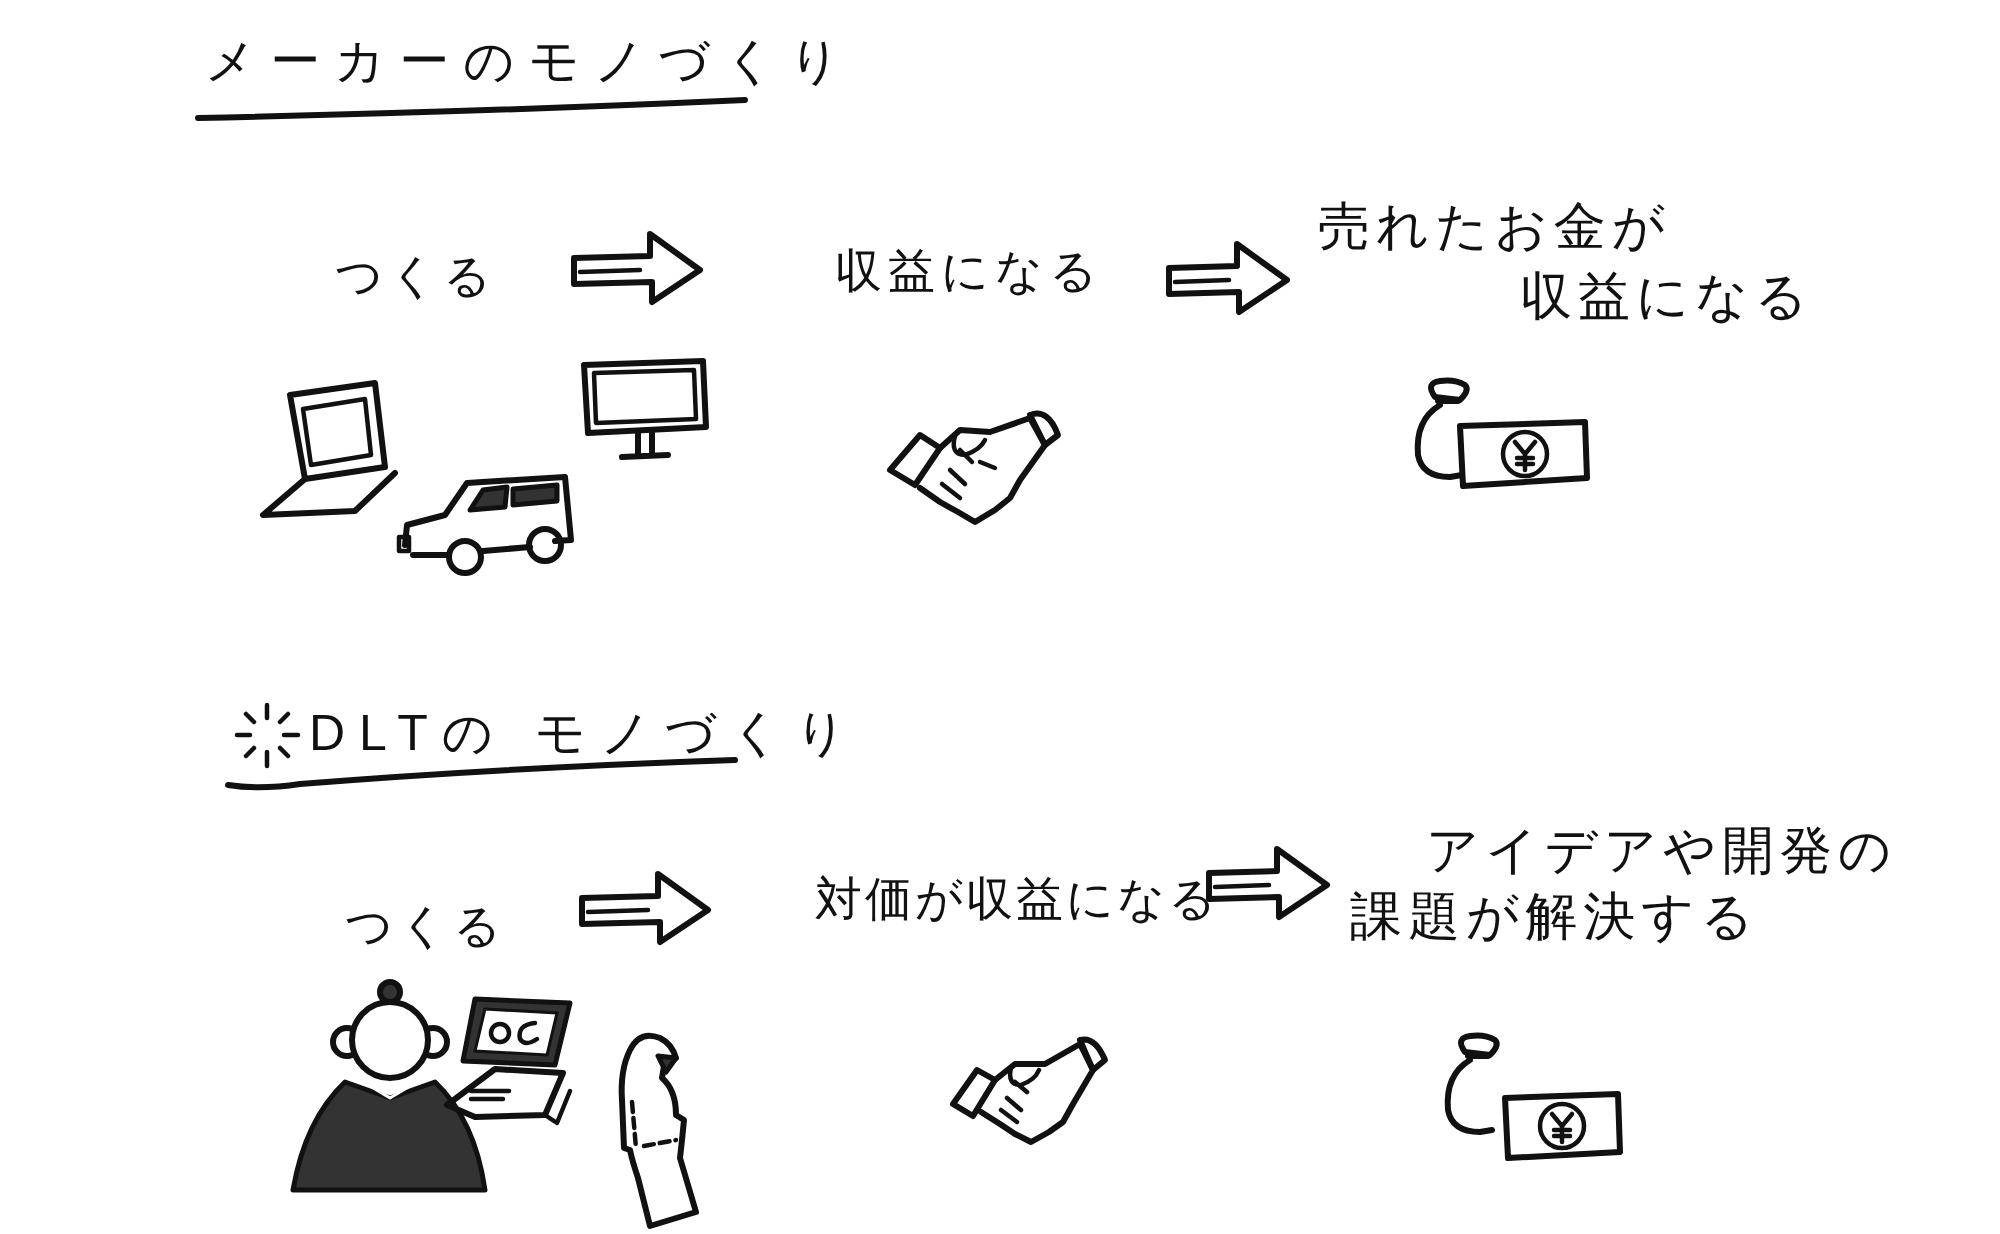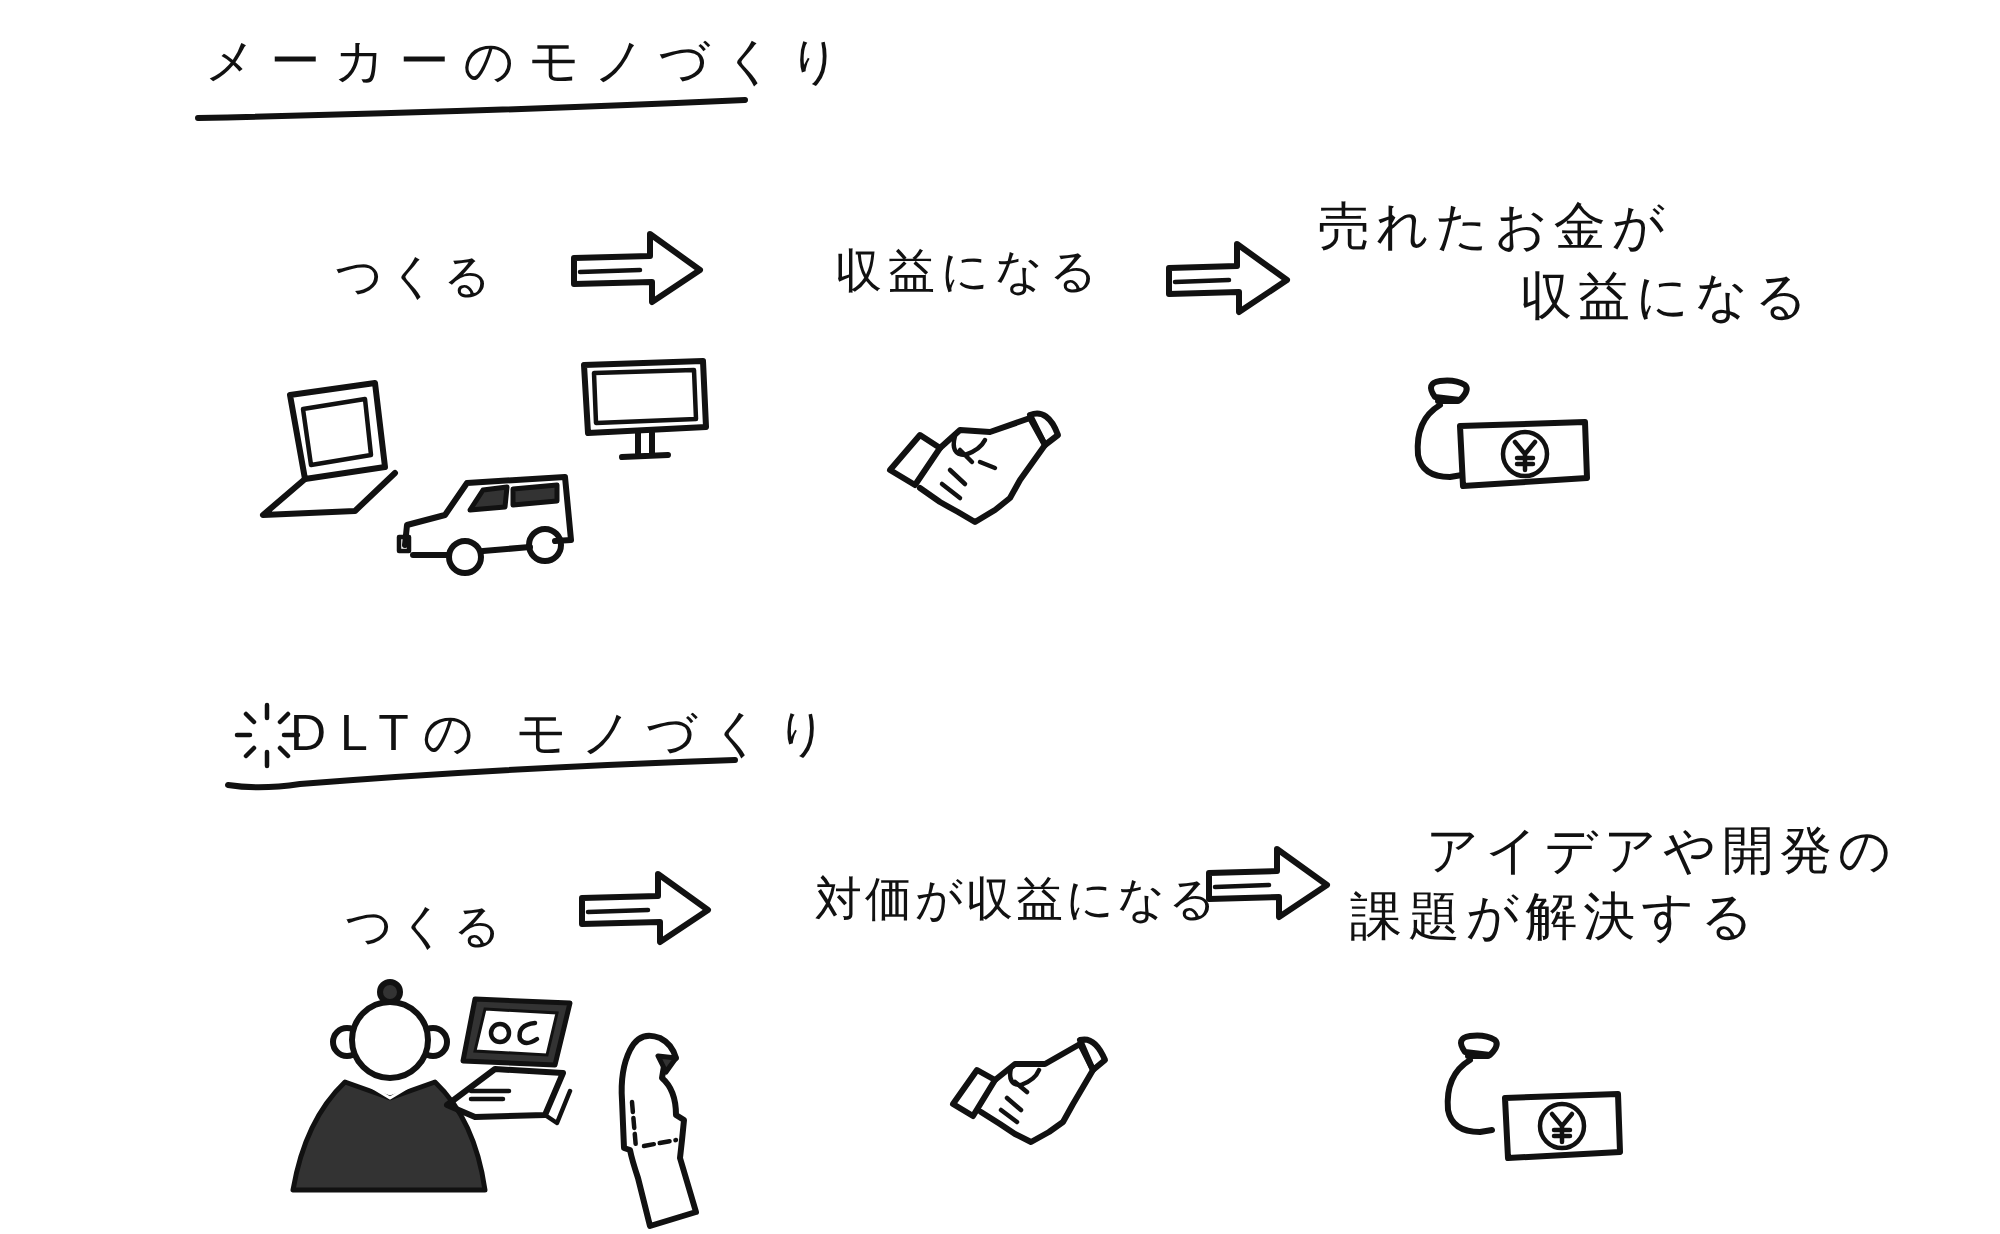--- a/index.html
+++ b/index.html
@@ -76,21 +76,21 @@
     <path class="ink" d="M5 6 L 130 2 L 132 58 L 8 66 Z"></path>
     <circle class="ink-thin" cx="70" cy="34" r="22"></circle>
     <path class="ink-thin" d="M60 22 L 70 34 L 80 22 M 70 34 L 70 50 M 62 38 L 78 38 M 62 44 L 78 44"></path>
   </svg>
 </div>
 
 <div>
   <svg style="left:232px;top:700px;" width="70" height="70">
     <path class="ink-thin" d="M35 5 L 35 18 M 35 52 L 35 66 M 5 35 L 18 35 M 52 35 L 66 35 M 14 14 L 22 22 M 48 48 L 56 56 M 56 14 L 48 22 M 22 48 L 14 56"></path>
   </svg>
-  <div class="abs hand title" style="left:290px; top:700px;">DLTの モノづくり</div>
+  <div class="abs hand title" style="left:309px; top:700px;">DLTの モノづくり</div>
   <svg style="left:0;top:0;" width="2000" height="1234">
     <path class="ink" d="M228 785 Q 260 790 300 784 Q 500 768 735 760"></path>
   </svg>
 
   <div class="abs hand step" style="left:345px; top:895px;">つくる</div>
   <svg style="left:578px;top:870px;" width="140" height="80">
     <path class="ink" d="M4 28 L 80 26 L 80 4 L 130 40 L 82 72 L 82 52 L 4 54 Z"></path>
     <path class="ink-thin" d="M10 42 L 70 40"></path>
   </svg>
 

